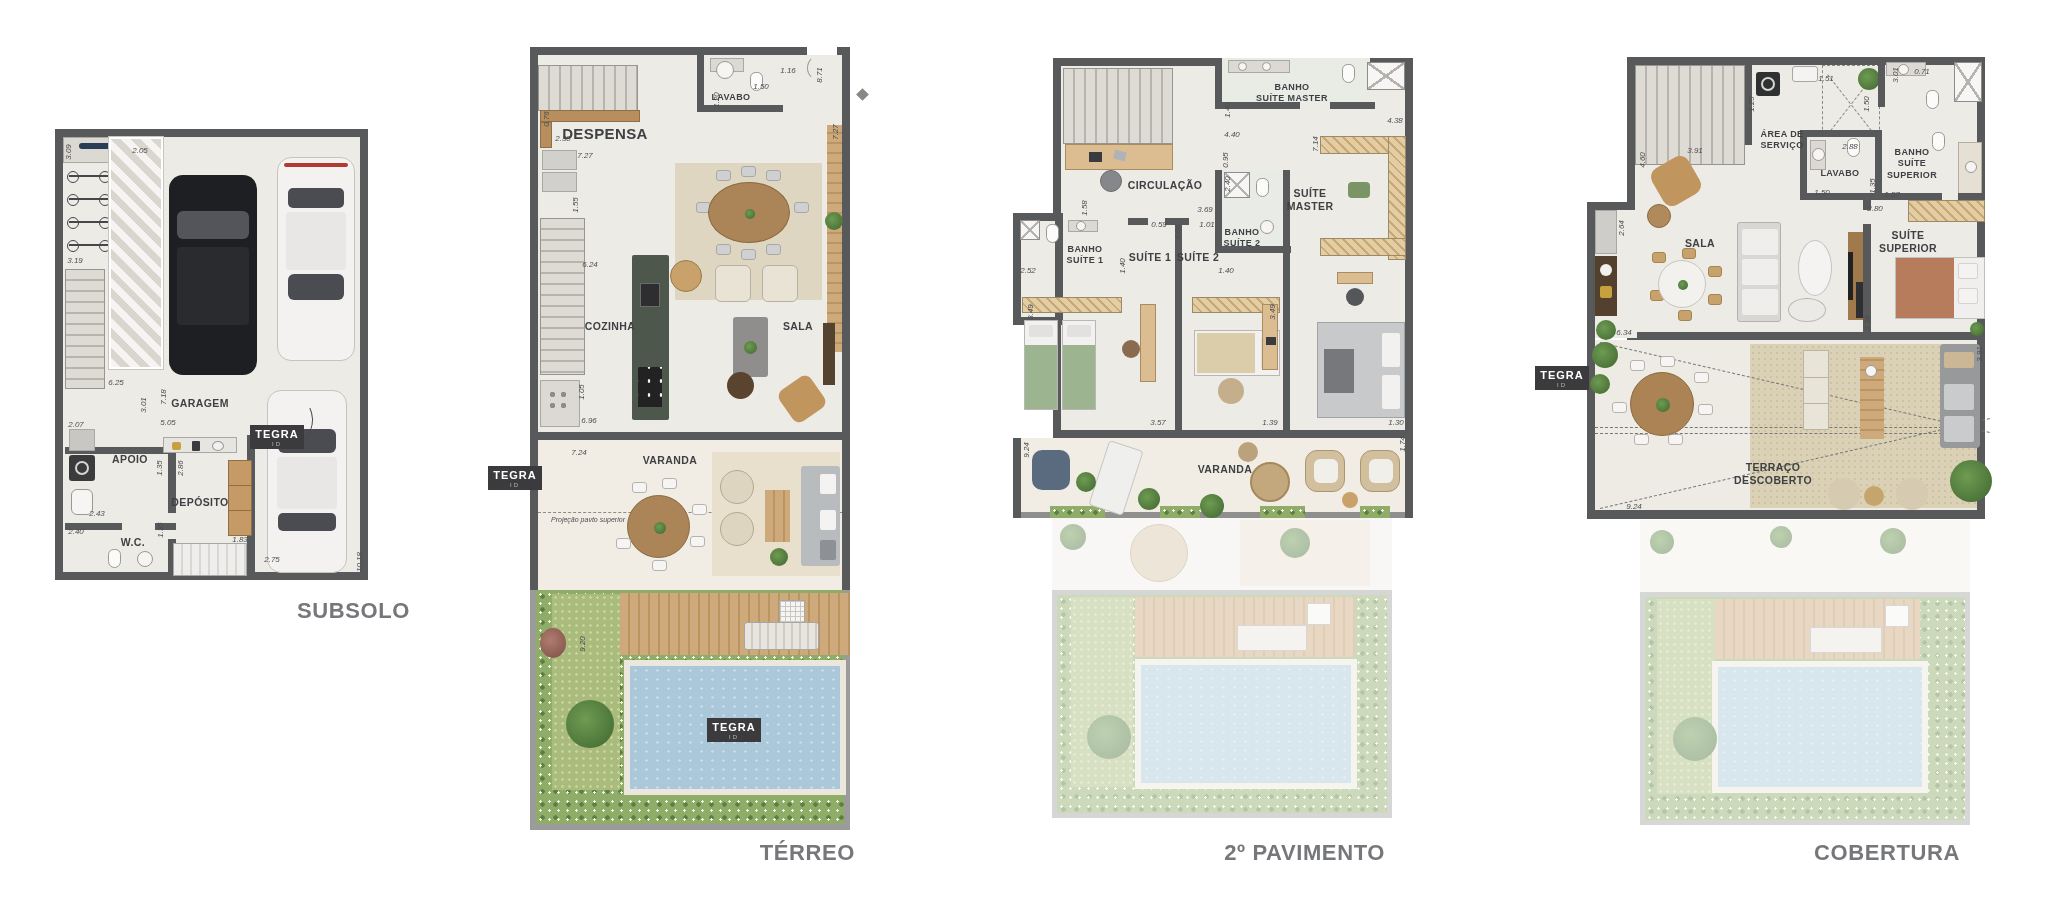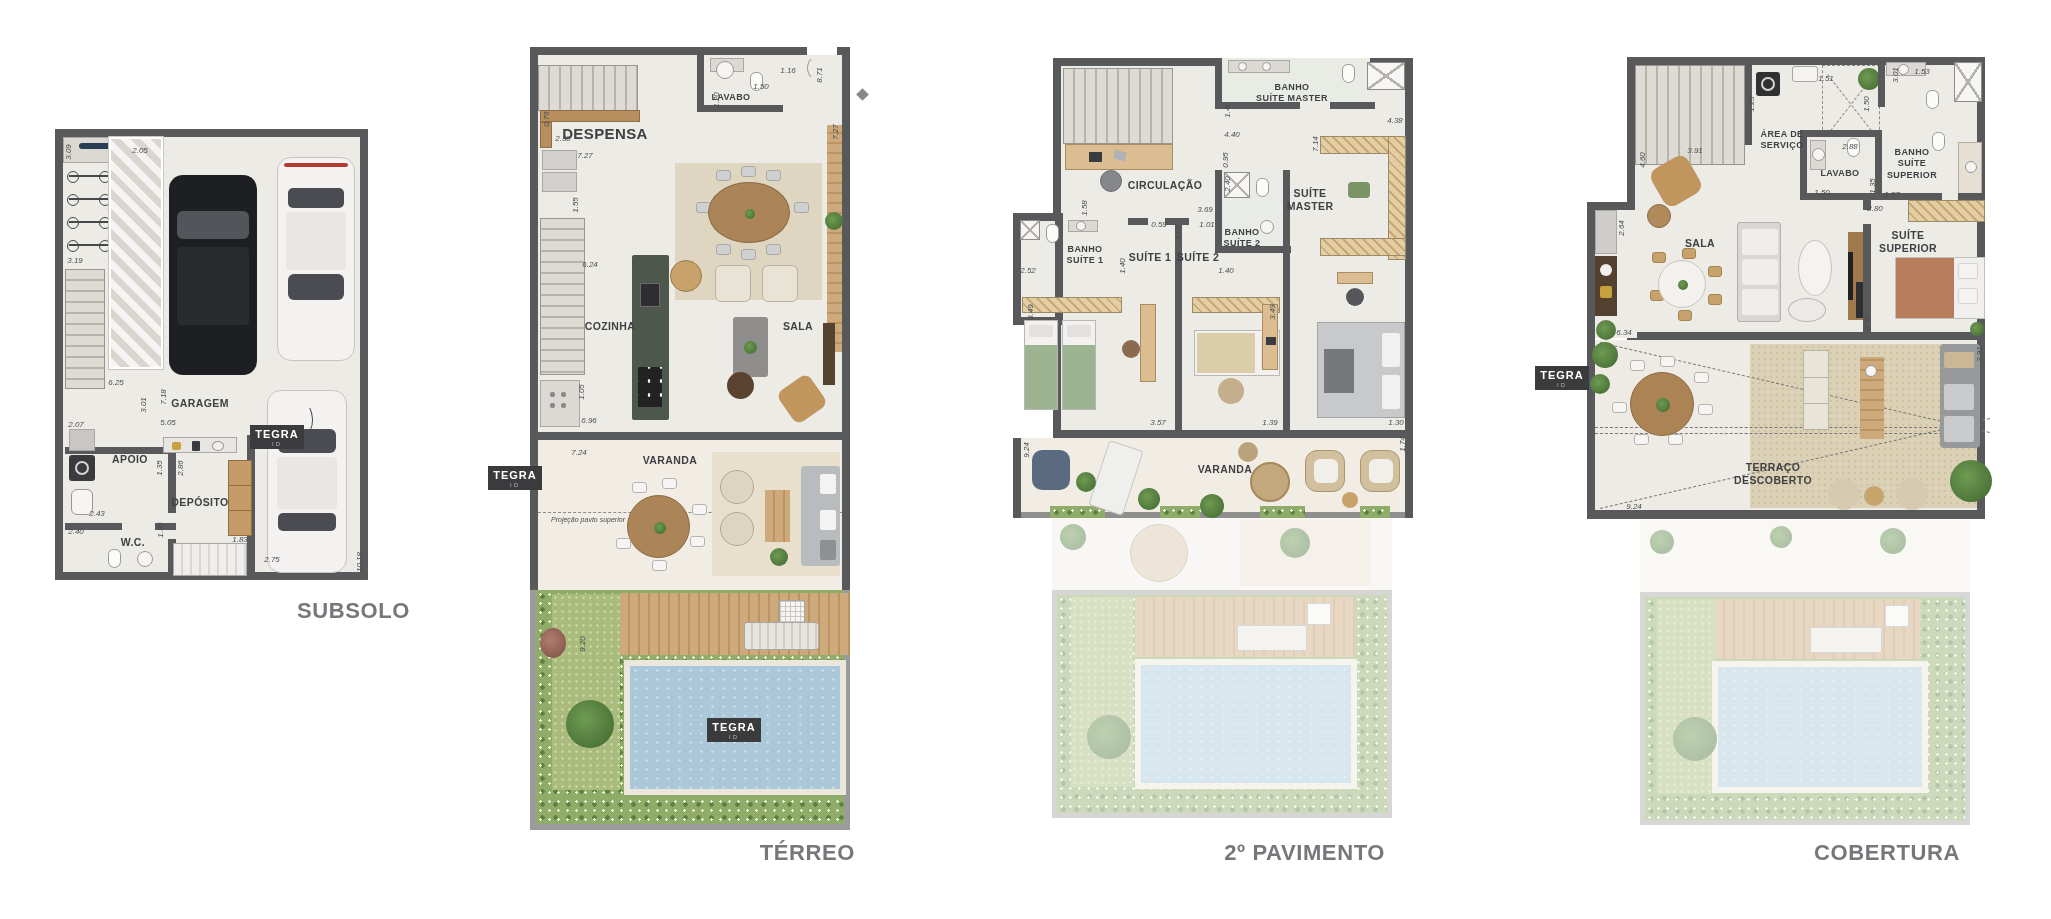--- a/index.html
+++ b/index.html
@@ -541,21 +541,21 @@
     <b class="rl" style="left:140px;top:202px;">SALA</b>
     <b class="rl" style="left:348px;top:200px;">SUÍTE
 SUPERIOR</b>
     <b class="rl" style="left:213px;top:432px;">TERRAÇO
 DESCOBERTO</b>
 
     <i class="dm v" style="left:191px;top:62px;">1.25</i>
     <i class="dm" style="left:266px;top:36px;">1.51</i>
     <i class="dm v" style="left:306px;top:62px;">1.50</i>
     <i class="dm v" style="left:335px;top:33px;">3.01</i>
-    <i class="dm" style="left:362px;top:29px;">1.53</i>
+    <i class="dm" style="left:362px;top:29px;">0.71</i>
     <i class="dm" style="left:290px;top:104px;">2.88</i>
     <i class="dm" style="left:135px;top:108px;">3.91</i>
     <i class="dm v" style="left:82px;top:118px;">4.60</i>
     <i class="dm" style="left:262px;top:150px;">1.50</i>
     <i class="dm v" style="left:312px;top:144px;">1.35</i>
     <i class="dm" style="left:332px;top:152px;">1.57</i>
     <i class="dm" style="left:315px;top:166px;">2.80</i>
     <i class="dm v" style="left:61px;top:186px;">2.64</i>
     <i class="dm" style="left:64px;top:290px;">6.34</i>
     <i class="dm v" style="left:307px;top:281px;">3.36</i>

